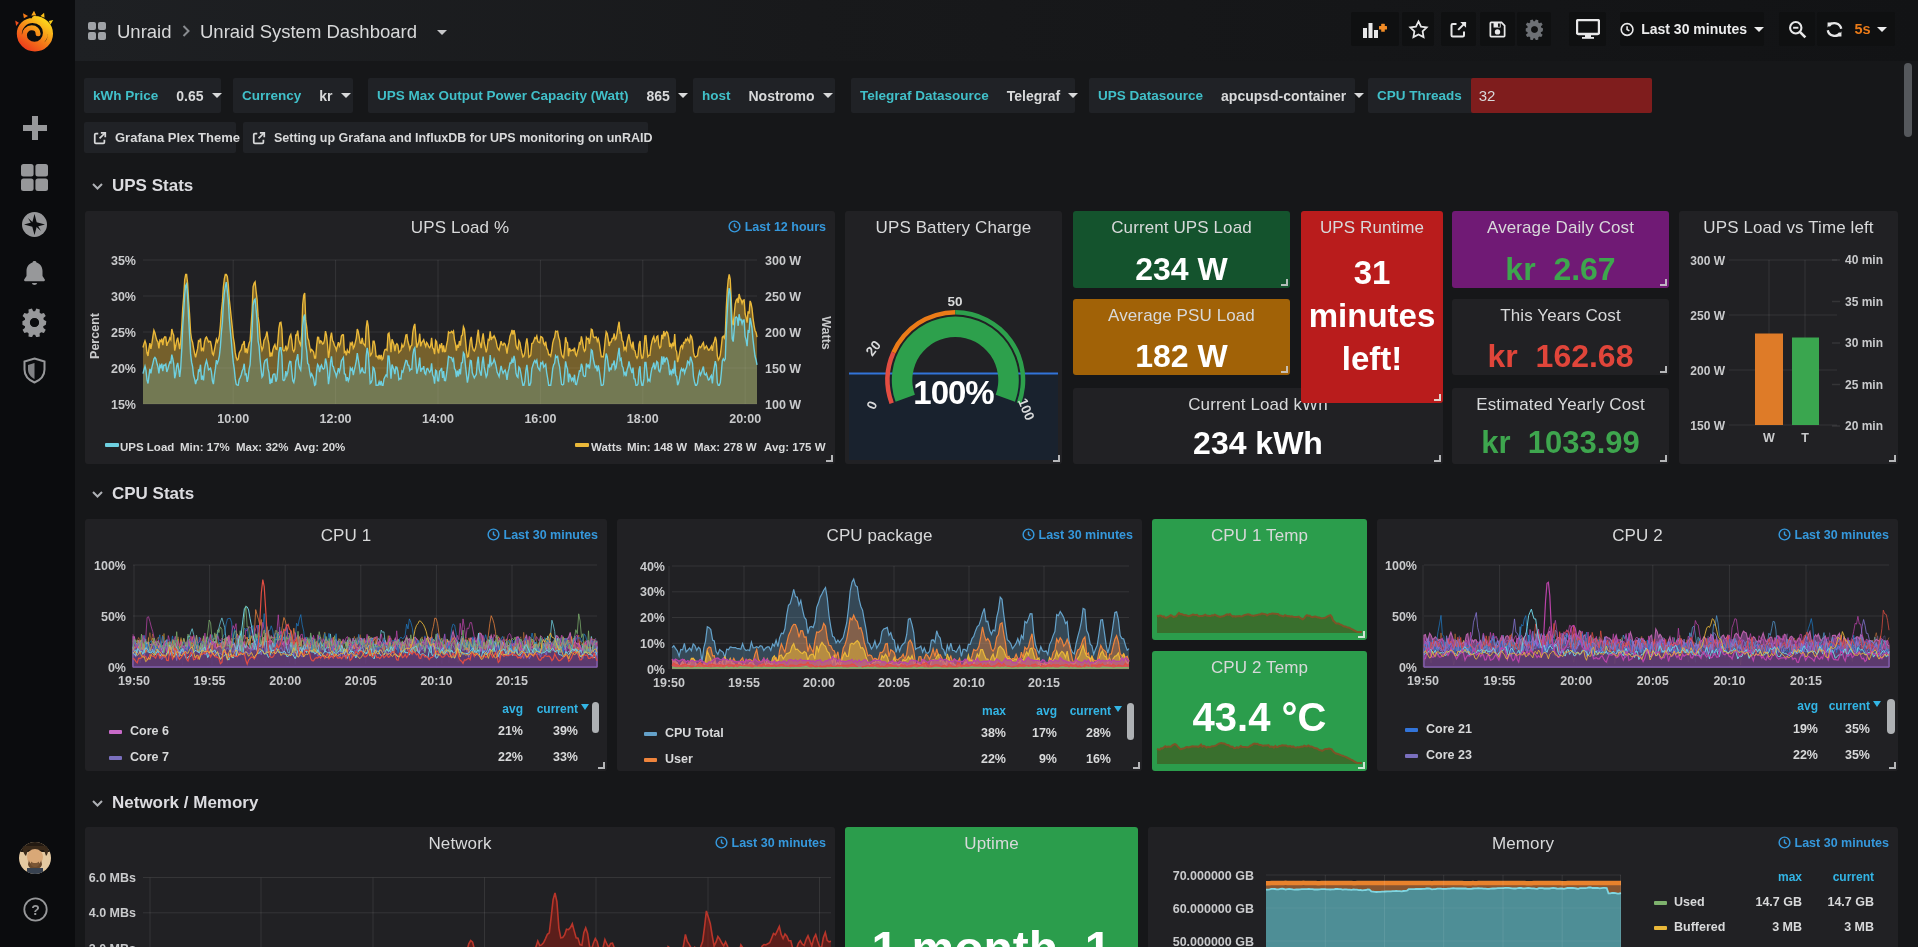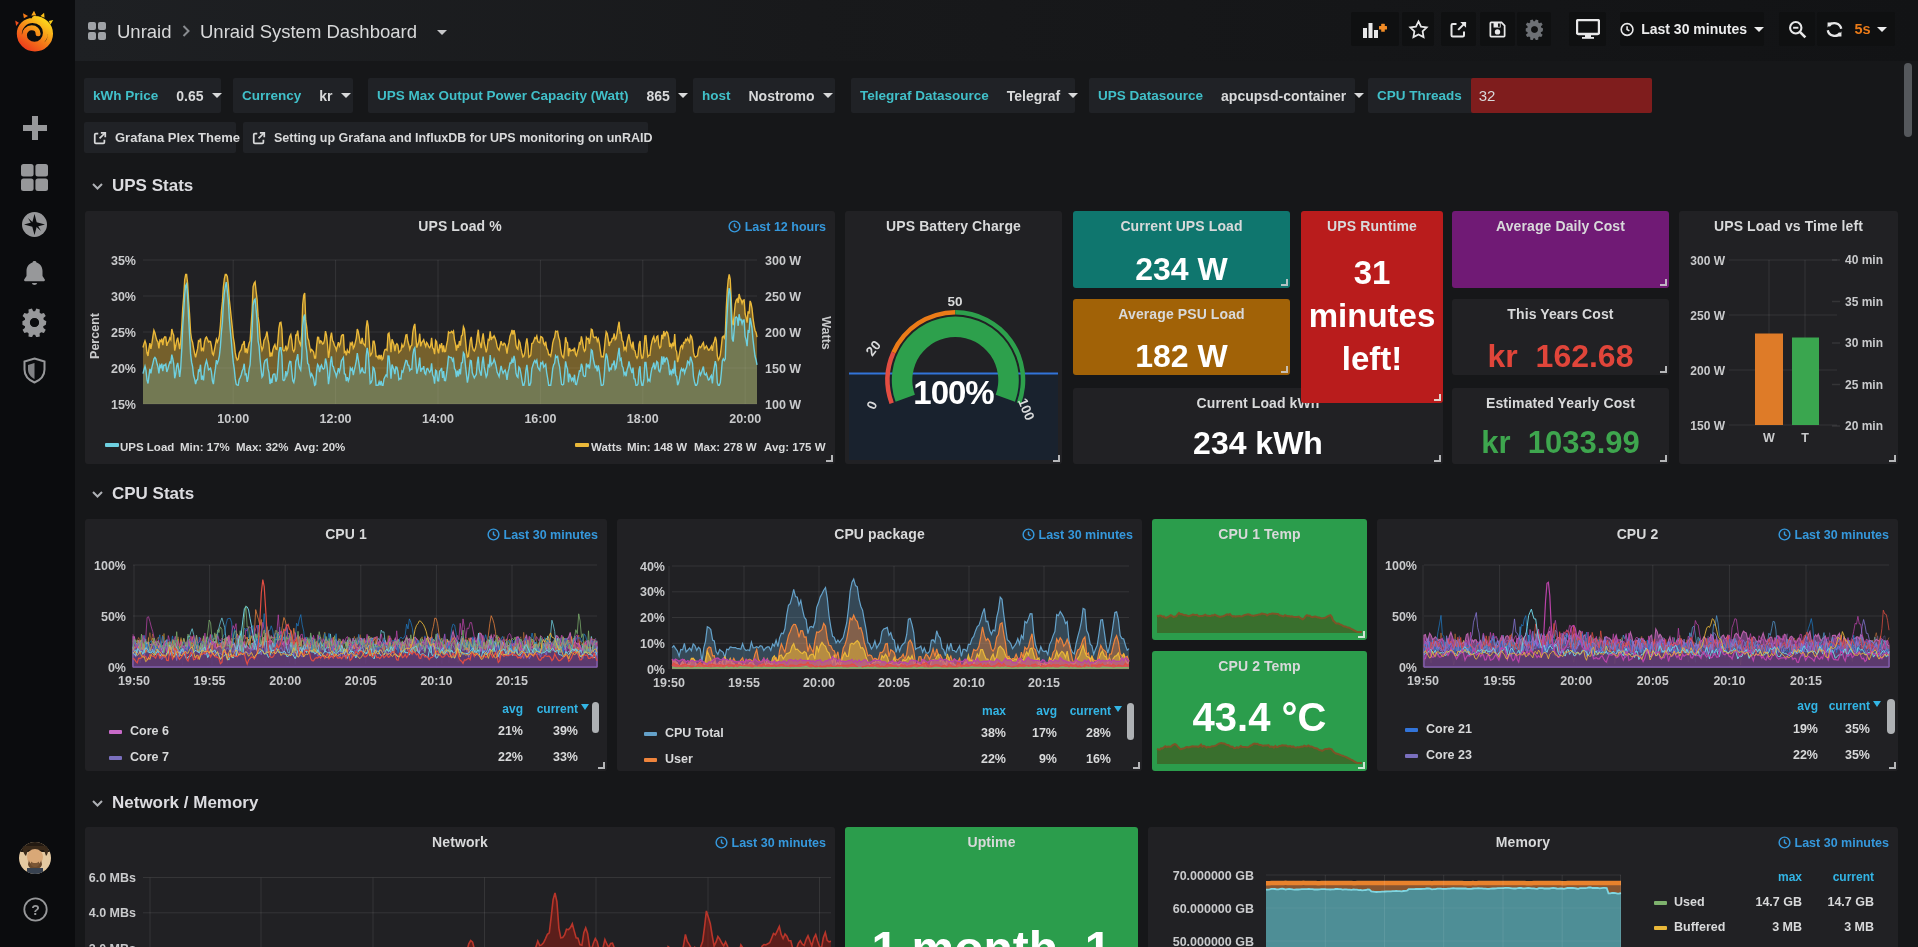--- a/index.html
+++ b/index.html
@@ -1,17 +1,17 @@
 <!DOCTYPE html>
 <html><head><meta charset="utf-8"><style>
 *{margin:0;padding:0;box-sizing:border-box}
 html,body{width:1918px;height:947px;overflow:hidden;background:#161719;font-family:"Liberation Sans",sans-serif;position:relative}
 .abs{position:absolute}
 .panel{position:absolute;background:#212124;border-radius:3px}
-.ptitle{position:absolute;left:0;right:0;top:7px;text-align:center;font-size:14px;font-weight:700;color:#d8d9da;letter-spacing:.1px}
+.ptitle{position:absolute;left:0;right:0;top:7px;text-align:center;font-size:17px;font-weight:400;color:#d8d9da;letter-spacing:.1px}
 .tlab{position:absolute;top:9px;font-size:12.5px;font-weight:700;color:#3598dc}
 .tlab svg{vertical-align:-2px;margin-right:4px}
 .statv{position:absolute;left:0;right:0;text-align:center;font-weight:700;color:#fff}
 .grn{color:#3ea64e}.red{color:#e0453a}
 .vbox{position:absolute;top:78px;height:35px;background:#202226;border-radius:2px;display:flex;align-items:center;font-size:14px;font-weight:700}
 .vlab{color:#41c0c9;padding:0 9px;white-space:nowrap;font-size:13.5px}
 .vval{color:#d8d9da;font-size:14px;white-space:nowrap;padding-left:9px}
 .caret{display:inline-block;width:0;height:0;border-left:5px solid transparent;border-right:5px solid transparent;border-top:5px solid #d8d9da;margin-left:8px;margin-right:9px;vertical-align:2px}
 .lnk{position:absolute;top:122px;height:31px;background:#202226;border-radius:2px;display:flex;align-items:center;color:#d8d9da;font-size:13px;font-weight:700;padding:0 9px;white-space:nowrap}
 .lnk svg{margin-right:8px;flex-shrink:0}
@@ -288,37 +288,38 @@
       <path d="M50.6 190.7A63.5 63.5 0 1 1 170.0 190.7L150.7 183.7A43 43 0 1 0 69.9 183.7Z" fill="#2da04c"></path>
       <text x="110" y="95" text-anchor="middle" font-size="13.5" font-weight="700" fill="#d8d9da">50</text>
       <text x="32" y="140" text-anchor="middle" font-size="13.5" font-weight="700" fill="#d8d9da" transform="rotate(-52 32 140)">20</text>
       <text x="31" y="196" text-anchor="middle" font-size="13.5" font-weight="700" fill="#d8d9da" transform="rotate(-65 31 196)">0</text>
       <text x="177" y="200" text-anchor="middle" font-size="13.5" font-weight="700" fill="#d8d9da" transform="rotate(68 177 200)">100</text>
     </svg>
     <div class="statv" style="top:163px;font-size:33px;letter-spacing:-1px">100%</div>
     <div class="ptitle">UPS Battery Charge</div>
     <div class="rsz"></div>
   </div>
-<div class="panel" style="left:1073px;top:211px;width:217px;height:77px;background:#0f766e">
+<div class="panel" style="left:1073px;top:211px;width:217px;height:77px;background:#14532d">
     <div class="ptitle">Current UPS Load</div>
     <div class="statv " style="top:40px;font-size:32px">234 W</div>
     <div class="rsz"></div>
   </div>
 <div class="panel" style="left:1073px;top:299px;width:217px;height:76px;background:#a16207">
     <div class="ptitle">Average PSU Load</div>
     <div class="statv " style="top:39px;font-size:32px">182 W</div>
     <div class="rsz"></div>
   </div>
 <div class="panel" style="left:1073px;top:388px;width:370px;height:76px;background:#212124">
     <div class="ptitle">Current Load kWh</div>
     <div class="statv " style="top:37px;font-size:32px">234 kWh</div>
     <div class="rsz"></div>
   </div>
 <div class="panel" style="left:1452px;top:211px;width:217px;height:77px;background:#701a75">
     <div class="ptitle">Average Daily Cost</div>
+    <div class="statv grn" style="top:40px;font-size:32px">kr&nbsp;&nbsp;2.67</div>
     <div class="rsz"></div>
   </div>
 <div class="panel" style="left:1452px;top:299px;width:217px;height:76px;background:#212124">
     <div class="ptitle">This Years Cost</div>
     <div class="statv red" style="top:39px;font-size:32px">kr&nbsp;&nbsp;162.68</div>
     <div class="rsz"></div>
   </div>
 <div class="panel" style="left:1452px;top:388px;width:217px;height:76px;background:#212124">
     <div class="ptitle">Estimated Yearly Cost</div>
     <div class="statv grn" style="top:37px;font-size:31px">kr&nbsp;&nbsp;1033.99</div>

